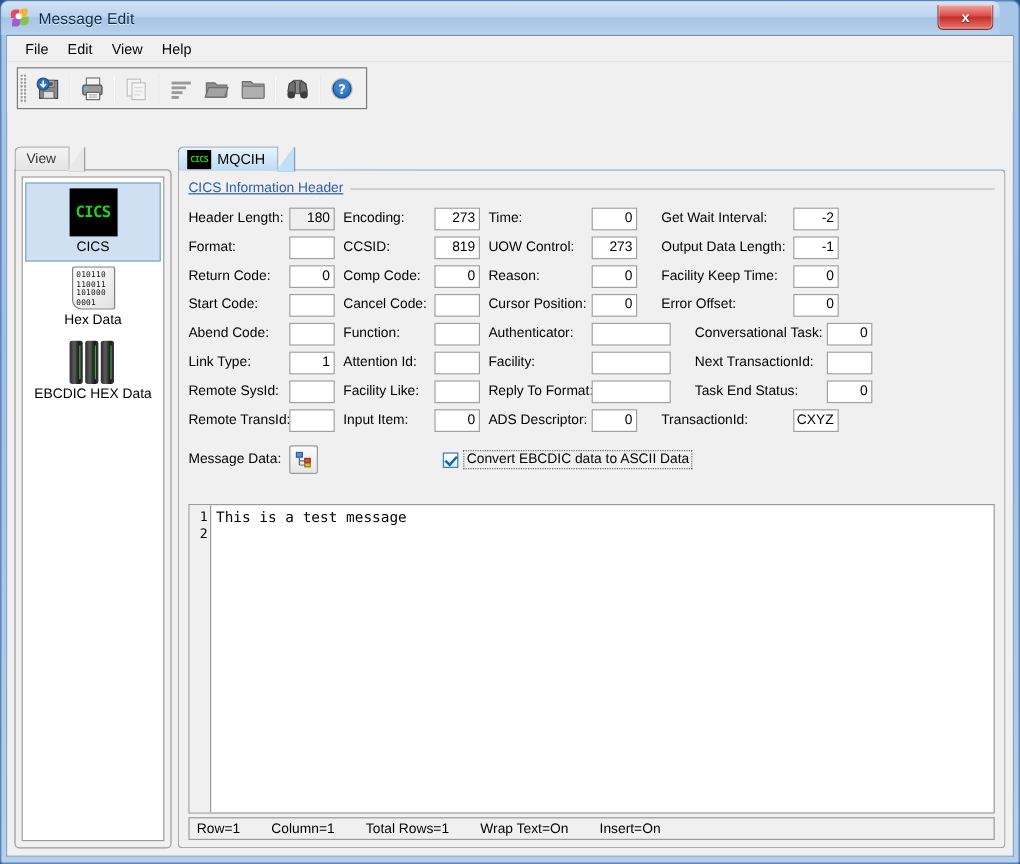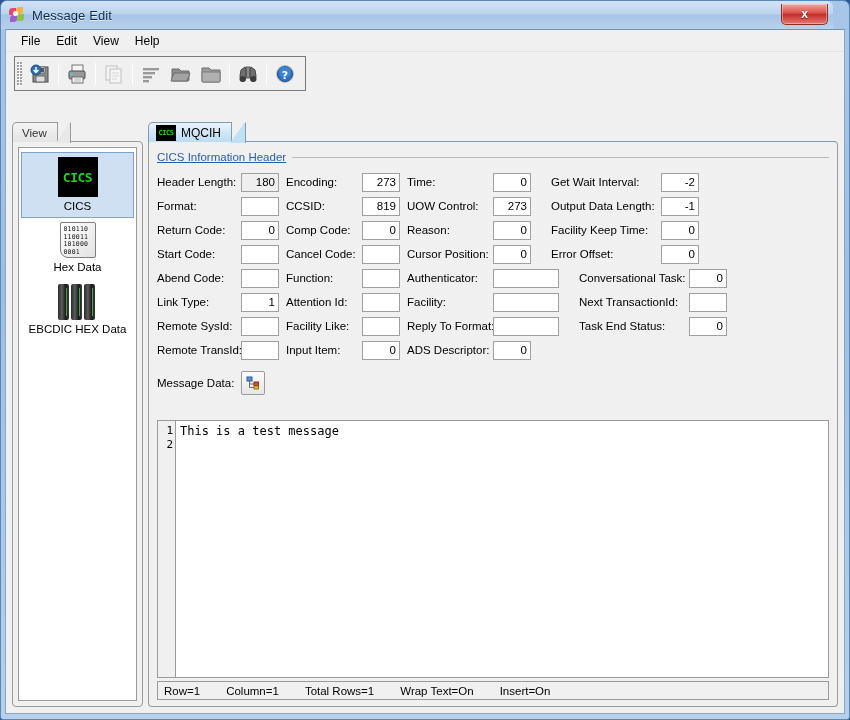--- a/index.html
+++ b/index.html
@@ -747,34 +747,42 @@
                     <span class="finput c1-input"></span>
                   </div>
                 <div class="fcell">
                     <span class="flabel c2-label">Input Item:</span>
                     <span class="finput c2-input">0</span>
                   </div>
                 <div class="fcell">
                     <span class="flabel c3-label">ADS Descriptor:</span>
                     <span class="finput c3-input">0</span>
                   </div>
+                <div class="fcell">
+                    <span class="flabel c4-label">TransactionId:</span>
+                    <span class="finput c4-input textleft">CXYZ</span>
+                  </div>
               </div>
 
             </div>
 
             <div id="msgdata-row">
               <span id="msgdata-label">Message Data:</span>
               <div id="msgdata-btn">
                 <svg width="14" height="14" viewBox="0 0 14 14">
                   <rect x="1" y="1" width="5" height="4" fill="#5b8fd4" stroke="#2f5f9e"></rect>
                   <path d="M3.5 5 V11.5 M3.5 8 H8 M3.5 11.5 H8" stroke="#6a6a6a" stroke-width="1" fill="none"></path>
                   <rect x="8" y="6" width="4.5" height="3.5" fill="#d94a3d" stroke="#8e2f26"></rect>
                   <rect x="8" y="10" width="4.5" height="3" fill="#e2c02c" stroke="#8d7714"></rect>
                 </svg>
               </div>
+              <div id="convert-wrap">
+                <span class="chkbox"></span>
+                <span id="convert-label">Convert EBCDIC data to ASCII Data</span>
+              </div>
             </div>
 
           </div>
 
           <div id="editor">
             <div id="gutter">1
 2</div>
             <div id="edit-area">This is a test message</div>
           </div>
 

